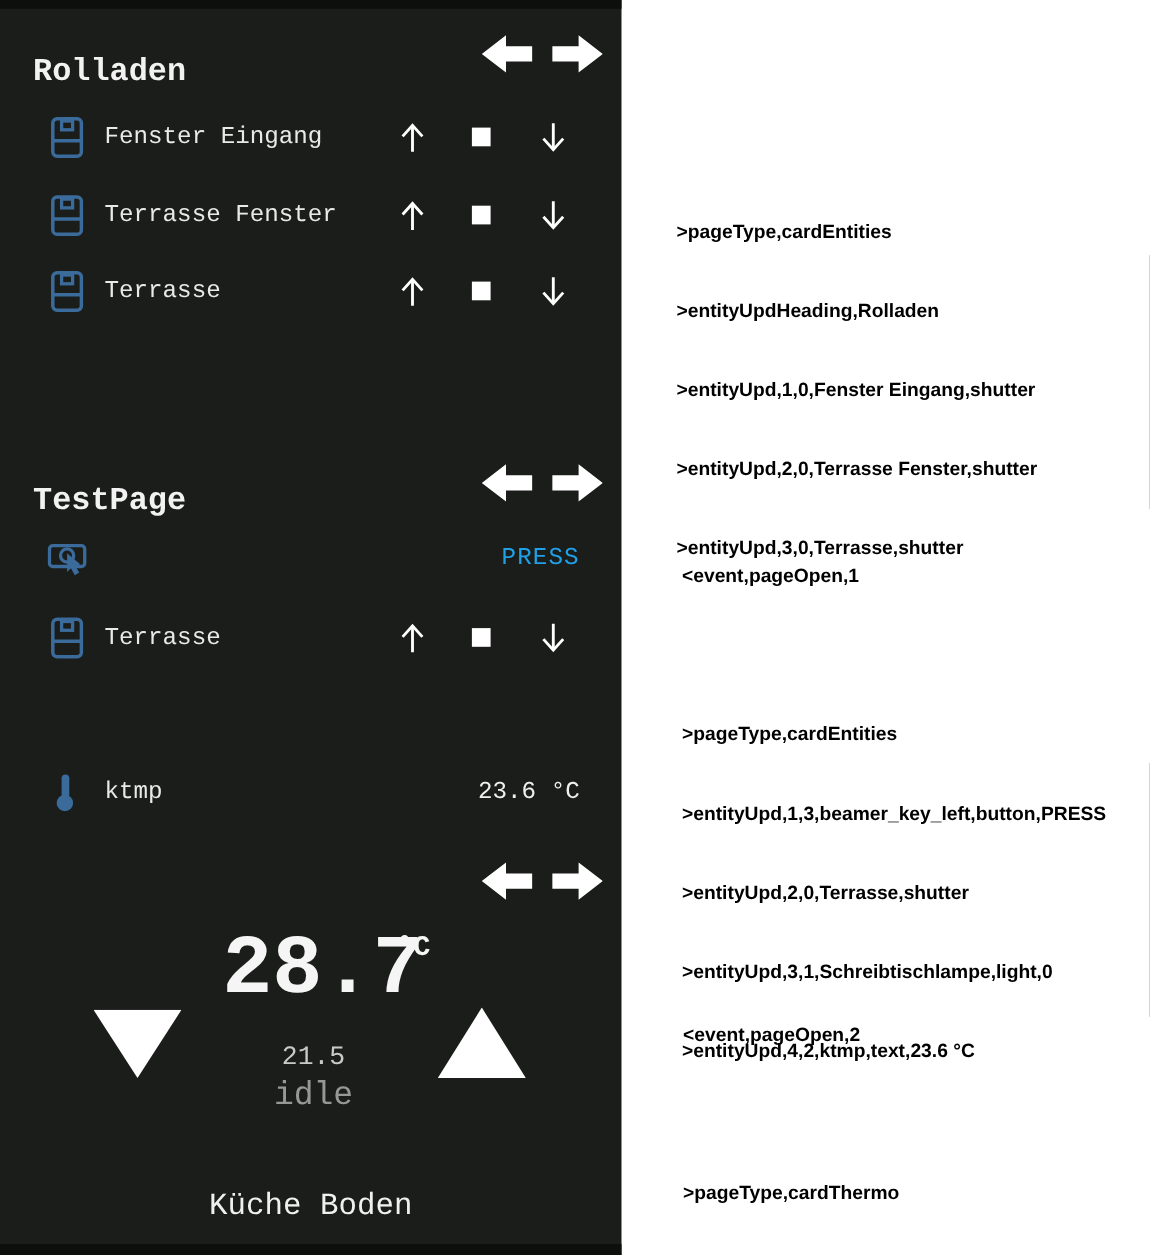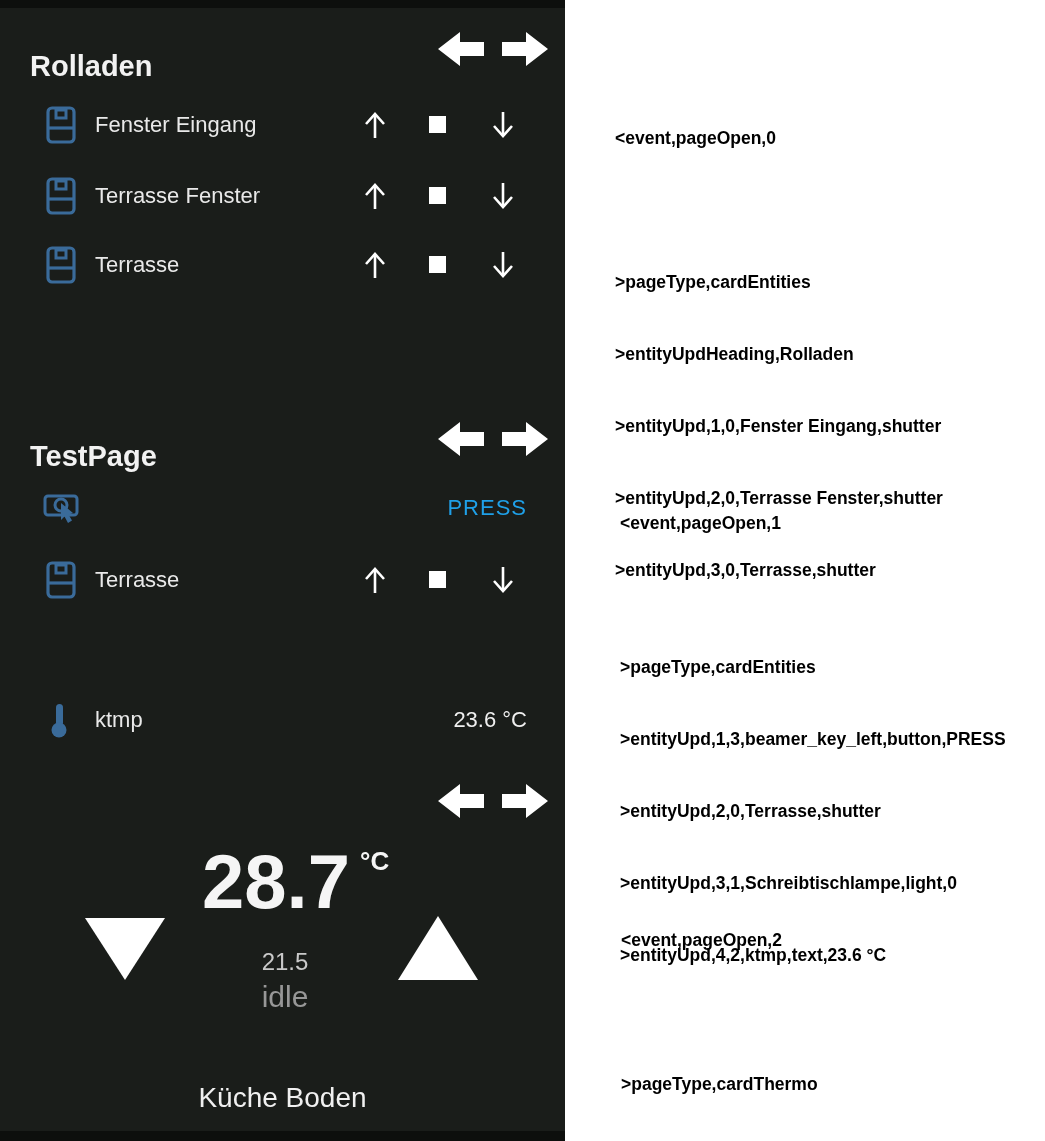--- a/index.html
+++ b/index.html
@@ -3,21 +3,21 @@
 <meta charset="utf-8">
 <style>
   html,body{margin:0;padding:0;background:#fff;}
   .canvas{position:relative;width:1045px;height:1141px;background:#ffffff;overflow:hidden;
           font-family:"Liberation Sans",sans-serif;}
   
   .panel{position:absolute;left:0;top:0;width:565px;height:1141px;background:#1a1d1a;}
   .edge{position:absolute;left:0;width:565px;background:#0d0f0d;}
   .edge.top{top:0;height:8px;}
   .edge.bottom{bottom:0;height:10px;}
-  .card{position:absolute;left:0;width:649px;}
+  .card{position:absolute;left:0;width:649px;font-family:Liberation Mono, monospace;}
   .card-1{top:0;height:410px;}
   .card-2{top:402px;height:350px;}
   .card-3{top:760px;height:381px;}
   .heading{position:absolute;left:30px;color:#f2f2f2;font-size:29px;line-height:1.2;}
   .nav-arrow{position:absolute;width:46px;height:38px;cursor:pointer;}
   .nav-left{left:438px;}
   .nav-right{left:502px;}
   .row{position:absolute;left:0;width:565px;height:48px;}
   .row-icon{position:absolute;left:46px;}
   .row-label{position:absolute;left:95px;top:0;line-height:48px;font-size:22px;color:#e9e9e9;}
@@ -231,21 +231,20 @@
 
       <span class="setpoint">21.5</span>
       <span class="hvac-state">idle</span>
       <div class="thermo-title">Küche Boden</div>
     </section>
 
     <div class="edge bottom"></div>
   </div>
 
   <div class="protocol proto-1">
-    <div>&lt;event,pageOpen,0</div>
     <div class="proto-gap"></div>
     <div>&gt;pageType,cardEntities</div>
     <div>&gt;entityUpdHeading,Rolladen</div>
     <div>&gt;entityUpd,1,0,Fenster Eingang,shutter</div>
     <div>&gt;entityUpd,2,0,Terrasse Fenster,shutter</div>
     <div>&gt;entityUpd,3,0,Terrasse,shutter</div>
   </div>
 
   <div class="protocol proto-2">
     <div>&lt;event,pageOpen,1</div>

